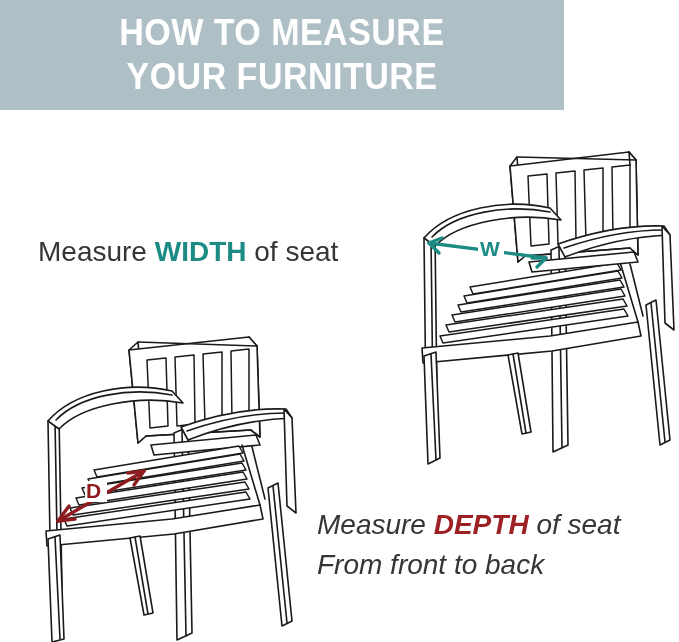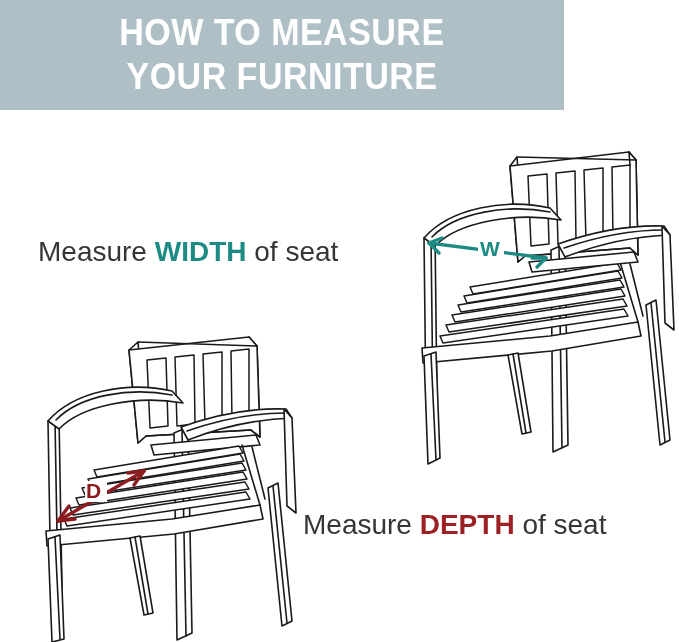--- a/index.html
+++ b/index.html
@@ -49,22 +49,23 @@
     color: #363636;
     font-weight: normal;
     white-space: nowrap;
   }
   #caption-width {
     left: 38px;
     top: 200px;
     margin-top: 32px;
   }
   #caption-depth {
-    left: 303px;
+    left: 317px;
     top: 505px;
+    font-style: italic;
   }
   .kw-width { color: #1c8b83; font-weight: bold; }
   .kw-depth { color: #9d2124; font-weight: bold; }
 
   
   .chair-svg {
     position: absolute;
   }
   #chair-width-illustration {
     left: 398px;
@@ -129,20 +130,21 @@
   <div class="header-line">HOW TO MEASURE</div>
   <div class="header-line">YOUR FURNITURE</div>
 </div>
 
 <div class="caption" id="caption-width">
   <div><span>Measure </span><span class="kw-width">WIDTH</span><span> of seat</span></div>
 </div>
 
 <div class="caption" id="caption-depth">
   <div><span>Measure </span><span class="kw-depth">DEPTH</span><span> of seat</span></div>
+  <div>From front to back</div>
 </div>
 
 <svg id="chair-width-illustration" class="chair-svg" width="281" height="330" viewBox="0 0 281 330">
 
   <path class="chair-outline" d="M112 26 L119 17 L127 116 L120 122 Z"></path>
 
   <path class="chair-outline" d="M231 12 L238 20 L240 115 L232 108 Z"></path>
 
   <path class="chair-outline" d="M112 26 L231 12 L238 20 L240 115 L232 108 L127 116 L120 122 Z"></path>
 

